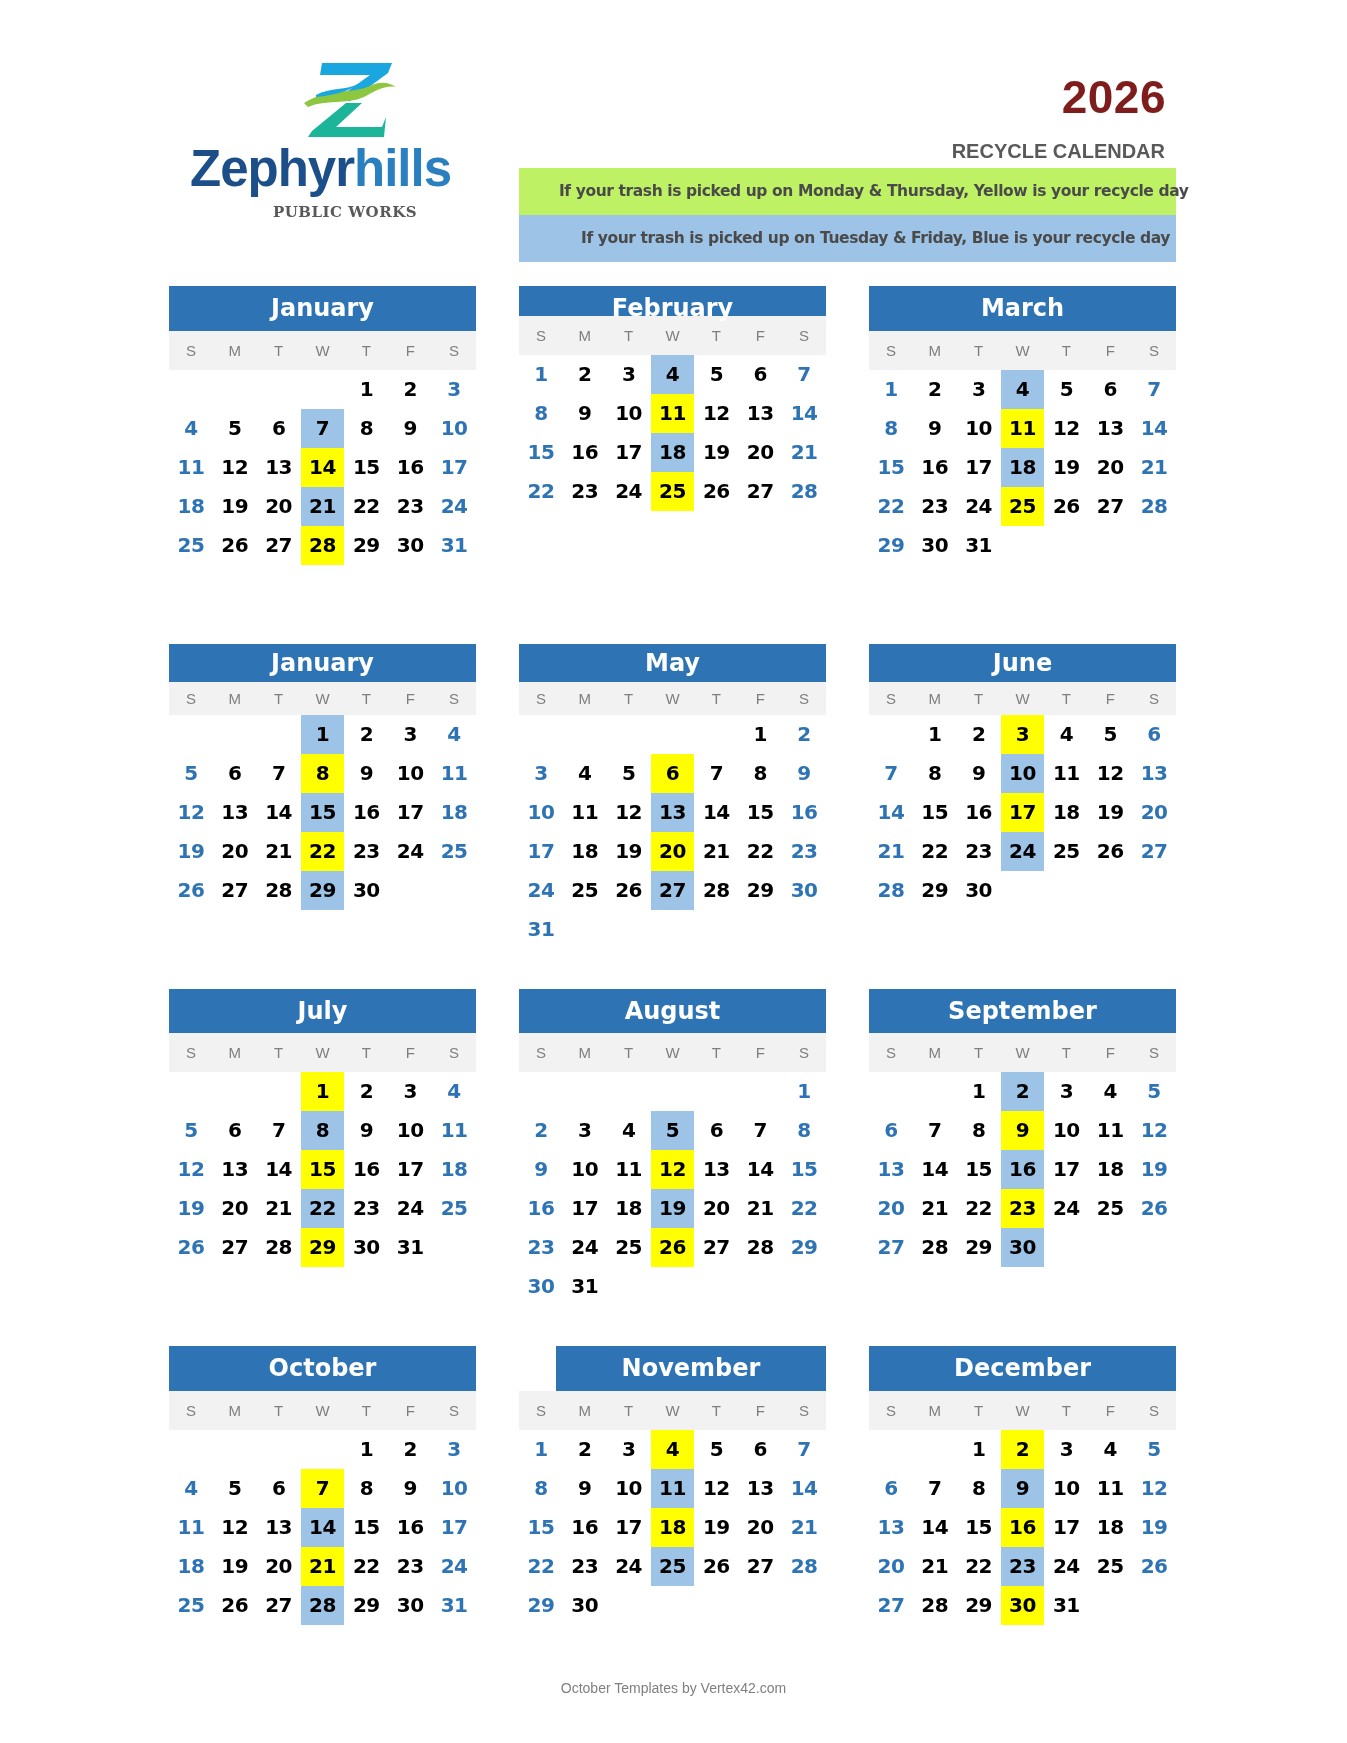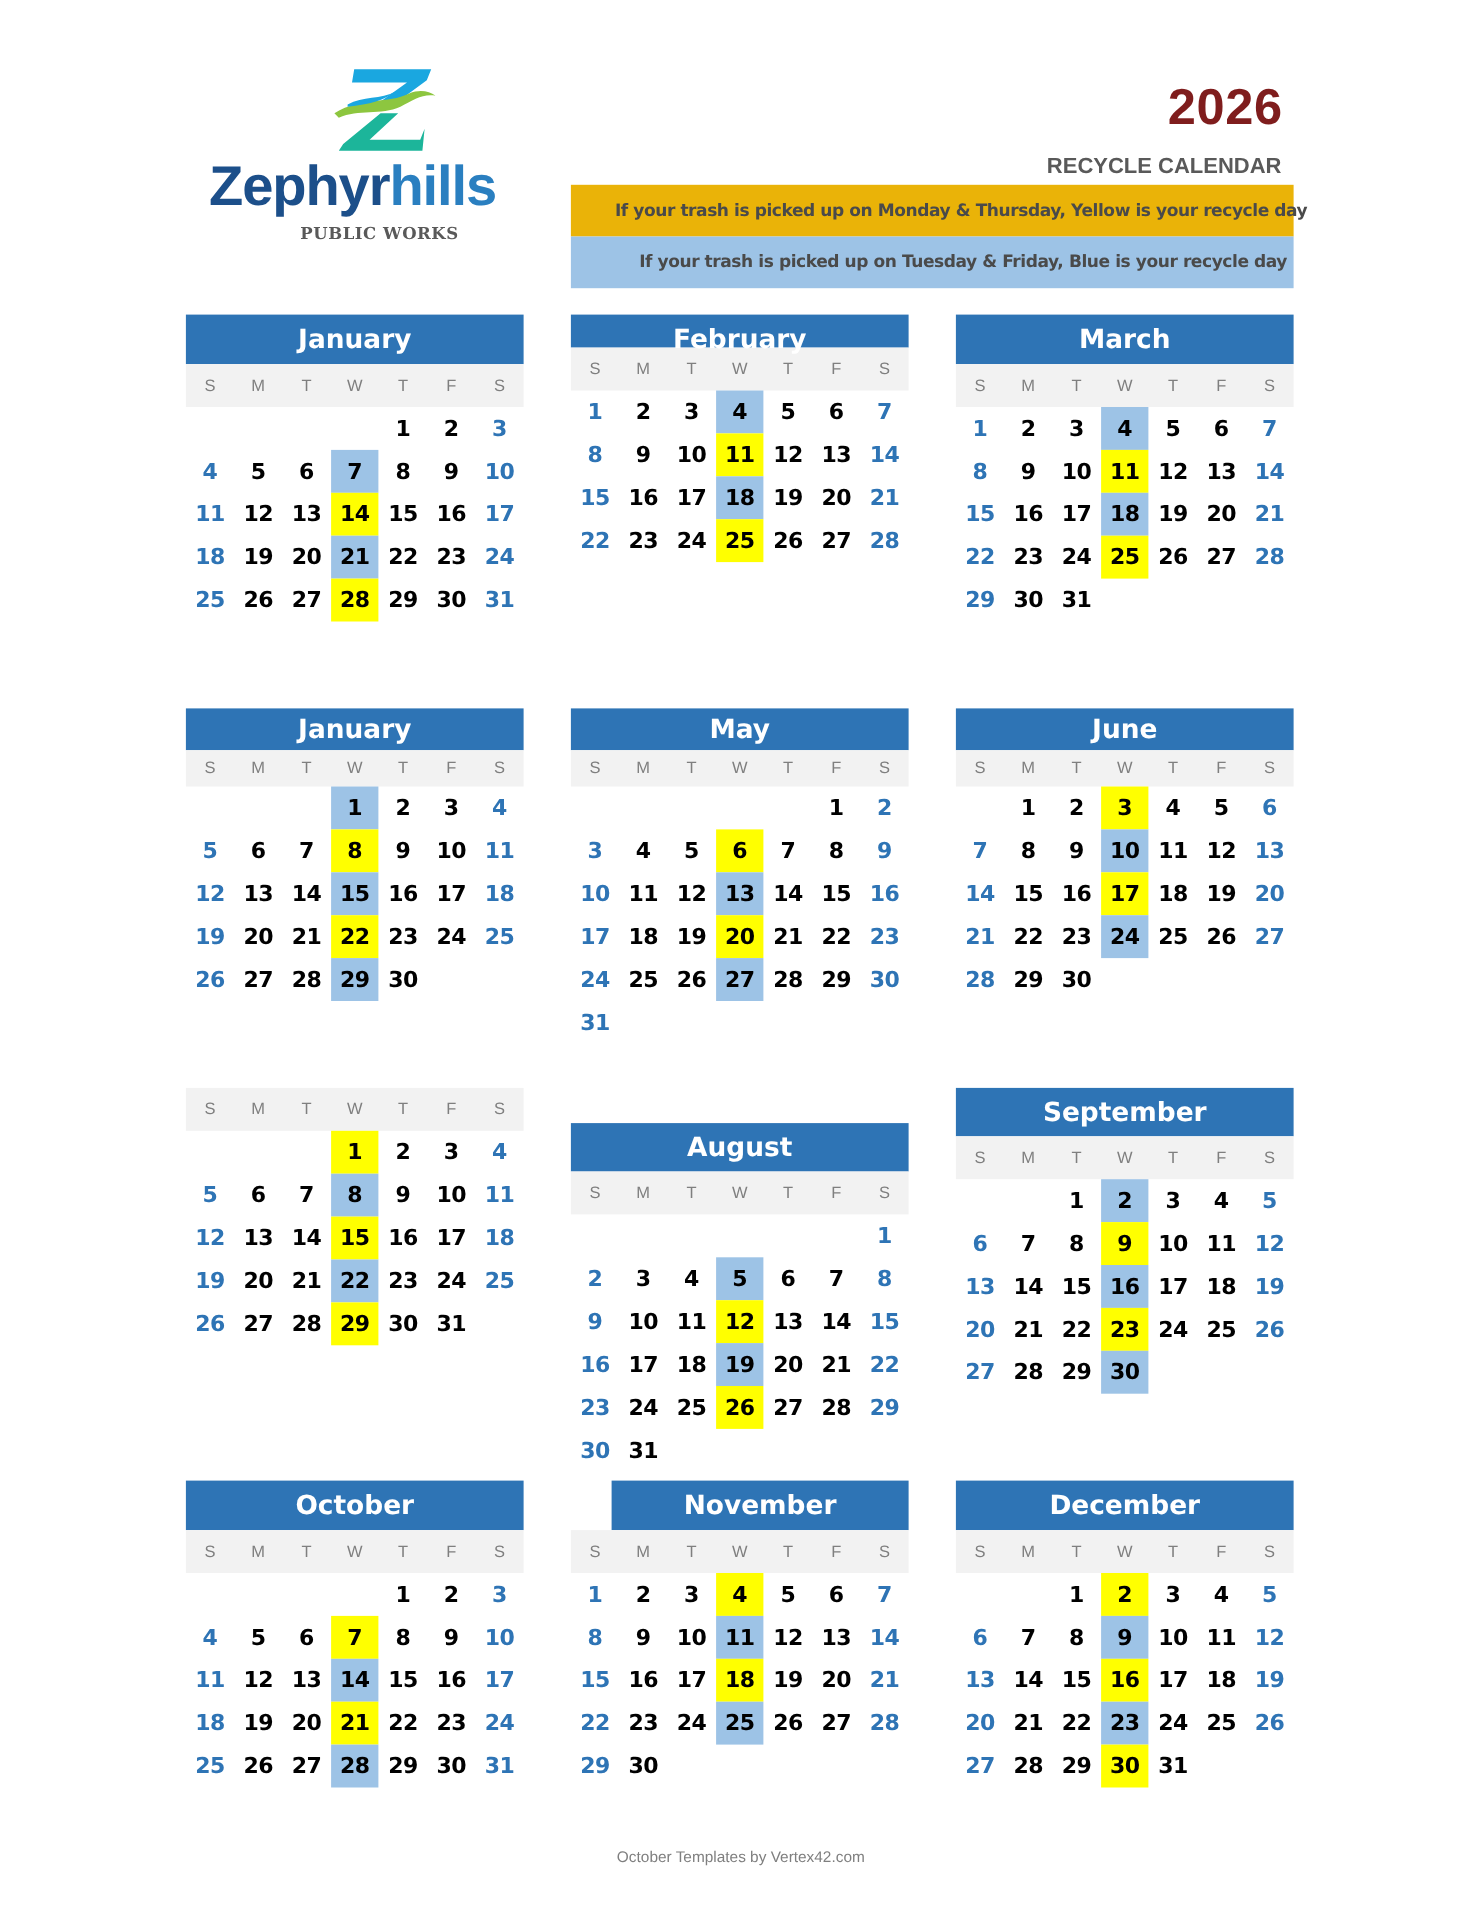--- a/index.html
+++ b/index.html
@@ -19,21 +19,21 @@
 
   
   .year { position: absolute; right: 181px; top: 74px; font-size: 46px; font-weight: bold;
           color: #7f1d1d; line-height: 46px; letter-spacing: 0.5px; }
   .subtitle { position: absolute; right: 182px; top: 140px; font-size: 20px; font-weight: bold;
               color: #595959; line-height: 22px; }
   .legend { position: absolute; left: 519px; width: 657px; height: 47px; box-sizing: border-box;
             padding-right: 6px; text-align: right; font-size: 15.5px; font-weight: bold;
             color: #4a4a4a; line-height: 47px; white-space: nowrap;
             font-family: "DejaVu Sans", sans-serif; letter-spacing: -0.4px; }
-  .legend.yellow { top: 168px; background: #eab308; padding-left: 40px; }
+  .legend.yellow { top: 168px; background: #bef264; padding-left: 40px; }
   .legend.blue { top: 215px; background: #9dc3e6; }
 
   
   .month { position: absolute; width: 307px; }
   .m-head { background: #2e74b5; color: #fff; text-align: center; font-weight: bold;
             font-size: 24px; font-family: "DejaVu Sans", sans-serif; }
   .m-days { display: grid; grid-template-columns: repeat(7, 1fr); background: #f2f2f2; }
   .m-days span { text-align: center; color: #7f7f7f; font-size: 15px; }
   .m-grid { display: grid; grid-template-columns: repeat(7, 1fr); }
   .m-grid span { text-align: center; font-weight: bold; font-size: 20px; color: #000;
@@ -338,20 +338,21 @@
         <span class="hl-blue" style="height: 39px; line-height: 39px;">24</span>
         <span style="height: 39px; line-height: 39px;">25</span>
         <span style="height: 39px; line-height: 39px;">26</span>
         <span class="we" style="height: 39px; line-height: 39px;">27</span>
         <span class="we" style="height: 39px; line-height: 39px;">28</span>
         <span style="height: 39px; line-height: 39px;">29</span>
         <span style="height: 39px; line-height: 39px;">30</span>
       </div>
     </div>
     <div class="month" style="left: 169px; top: 989px;">
+      <div class="m-head" style="height: 44px; line-height: 44px;">July</div>
       <div class="m-days">
         <span style="height: 39px; line-height: 39px;">S</span>
         <span style="height: 39px; line-height: 39px;">M</span>
         <span style="height: 39px; line-height: 39px;">T</span>
         <span style="height: 39px; line-height: 39px;">W</span>
         <span style="height: 39px; line-height: 39px;">T</span>
         <span style="height: 39px; line-height: 39px;">F</span>
         <span style="height: 39px; line-height: 39px;">S</span>
       </div>
       <div class="m-grid">
@@ -384,21 +385,21 @@
         <span style="height: 39px; line-height: 39px;">24</span>
         <span class="we" style="height: 39px; line-height: 39px;">25</span>
         <span class="we" style="height: 39px; line-height: 39px;">26</span>
         <span style="height: 39px; line-height: 39px;">27</span>
         <span style="height: 39px; line-height: 39px;">28</span>
         <span class="hl-yellow" style="height: 39px; line-height: 39px;">29</span>
         <span style="height: 39px; line-height: 39px;">30</span>
         <span style="height: 39px; line-height: 39px;">31</span>
       </div>
     </div>
-    <div class="month" style="left: 519px; top: 989px; margin-top: 32px;">
+    <div class="month" style="left: 519px; top: 989px;">
       <div class="m-head" style="height: 44px; line-height: 44px;">August</div>
       <div class="m-days">
         <span style="height: 39px; line-height: 39px;">S</span>
         <span style="height: 39px; line-height: 39px;">M</span>
         <span style="height: 39px; line-height: 39px;">T</span>
         <span style="height: 39px; line-height: 39px;">W</span>
         <span style="height: 39px; line-height: 39px;">T</span>
         <span style="height: 39px; line-height: 39px;">F</span>
         <span style="height: 39px; line-height: 39px;">S</span>
       </div>

